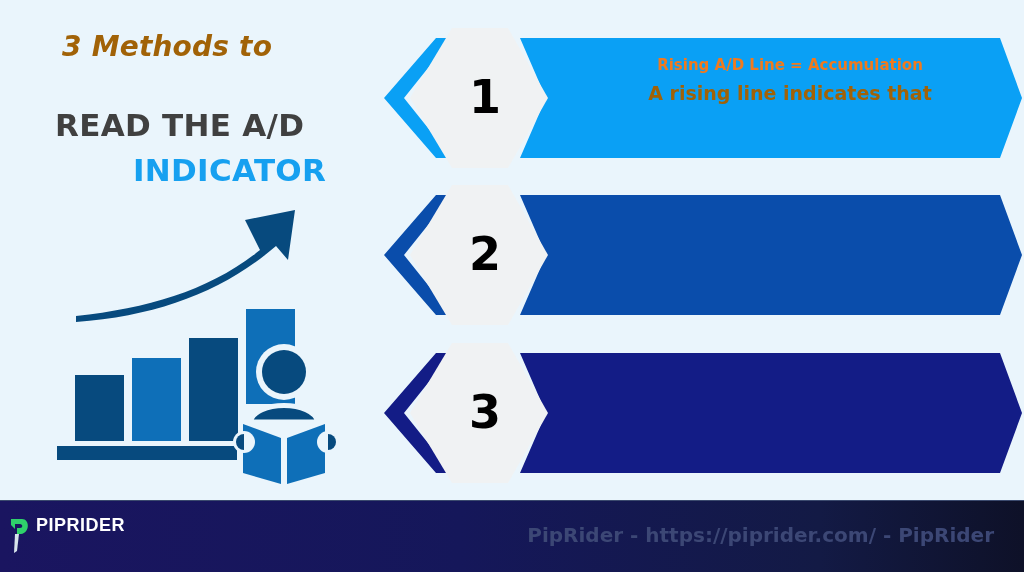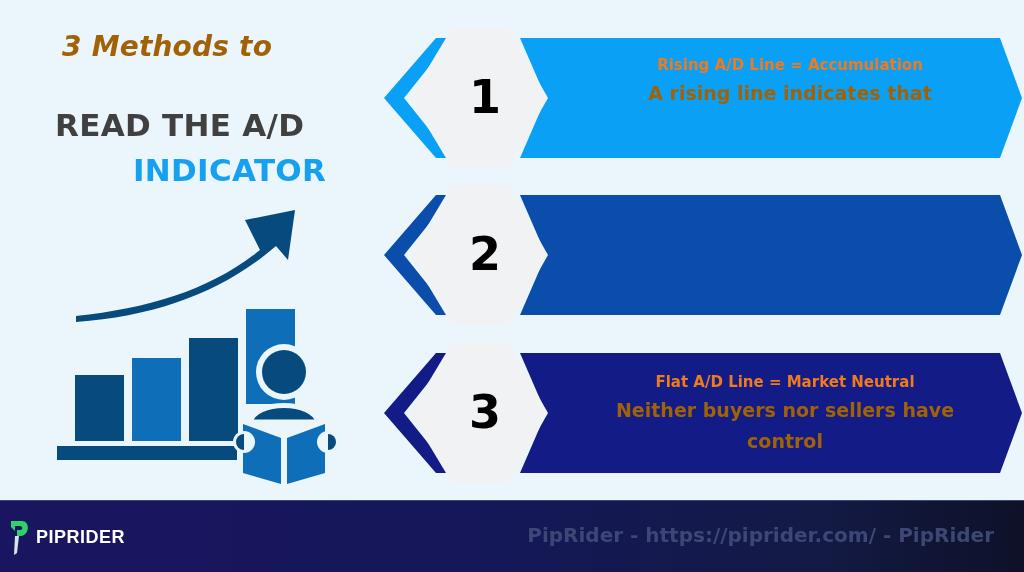--- a/index.html
+++ b/index.html
@@ -37,21 +37,21 @@
   }
   .row .desc {
     font-size: 19px; font-weight: bold; color: #a16207; line-height: 31px;
   }
 
   .footer {
     position: absolute; left: 0; top: 500px; width: 1024px; height: 72px;
     background: linear-gradient(90deg, #1a1560 0%, #15175a 45%, #131a45 80%, #0e1128 100%);
     border-top: 1px solid #3b4a6e;
   }
-  .logo { position: absolute; left: 8px; top: 14px; height: 44px; display: flex; align-items: center; }
+  .logo { position: absolute; left: 8px; top: 14px; height: 44px; display: flex; align-items: flex-start; }
   .logo-text {
     margin-left: 6px; font-family: "Liberation Sans", sans-serif; font-weight: bold;
     font-size: 18px; color: #ffffff; letter-spacing: 0.5px;
   }
   .watermark {
     position: absolute; right: 30px; top: 22px;
     font-size: 20px; font-weight: bold; color: #3c4775; white-space: nowrap; margin-left: 35px;
   }
 </style>
 </head>
@@ -111,25 +111,20 @@
   <div class="num" style="top: 50px;">2</div>
 </div>
 
 <div class="row" style="top: 335px;">
   <svg class="shape" width="644" height="150" viewBox="0 0 644 150">
     <path d="M56,18 L4,78 L56,138 L72,138 L24,78 L72,18 Z" fill="#131c86"></path>
     <path d="M140,18 L620,18 L642,78 L620,138 L140,138 L166,78 Z" fill="#131c86"></path>
     <path d="M72,8 L128,8 L168,78 L128,148 L72,148 L30,78 Z" fill="#f0f2f3"></path>
   </svg>
   <div class="num" style="top: 50px;">3</div>
-  <div class="text" style="top: 34px; left: 195px;">
-    <div class="heading">Flat A/D Line = Market Neutral</div>
-    <div class="desc">Neither buyers nor sellers have</div>
-    <div class="desc">control</div>
-  </div>
 </div>
 
 <div class="footer">
   <div class="logo">
     <svg width="22" height="40" viewBox="0 0 22 40">
       <path d="M3,4 L14,4 C22,4 22,18 13,19 L9,19 L9,13 L12,13 C15,13 15,9 12,9 L7,9 L7,14 L3,10 Z" fill="#2fd16b"></path>
       <path d="M7,19 L11,19 L9,36 L6,38 Z" fill="#d8e4ec"></path>
     </svg>
     <span class="logo-text">PIPRIDER</span>
   </div>

